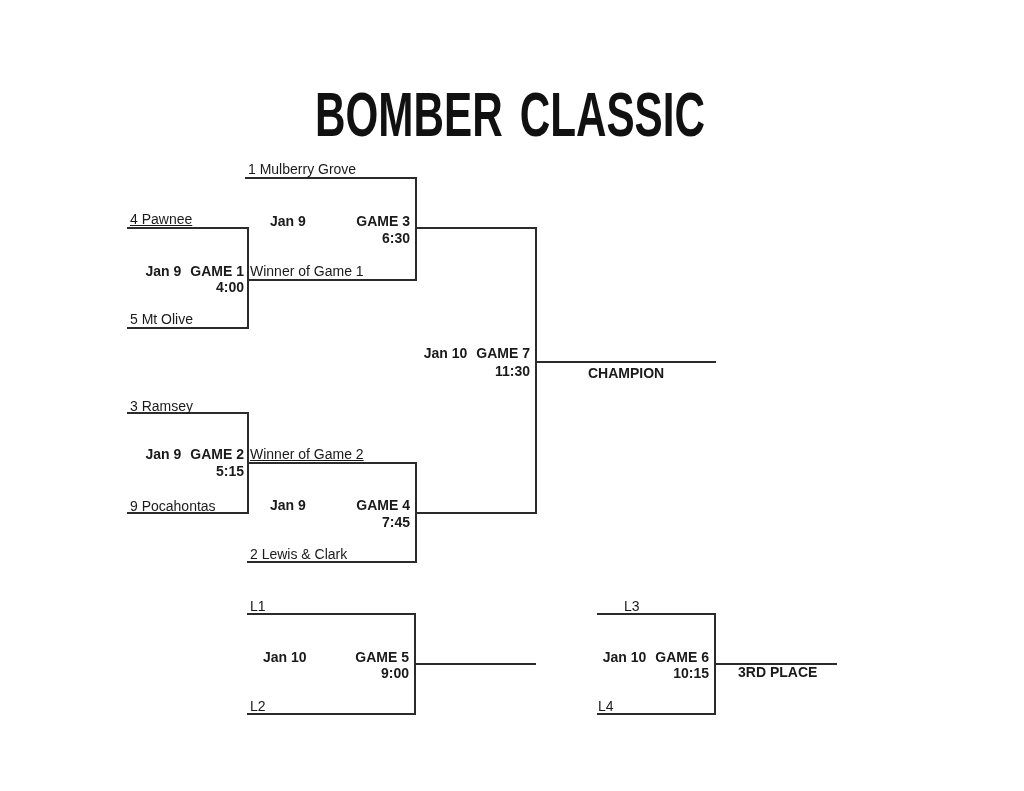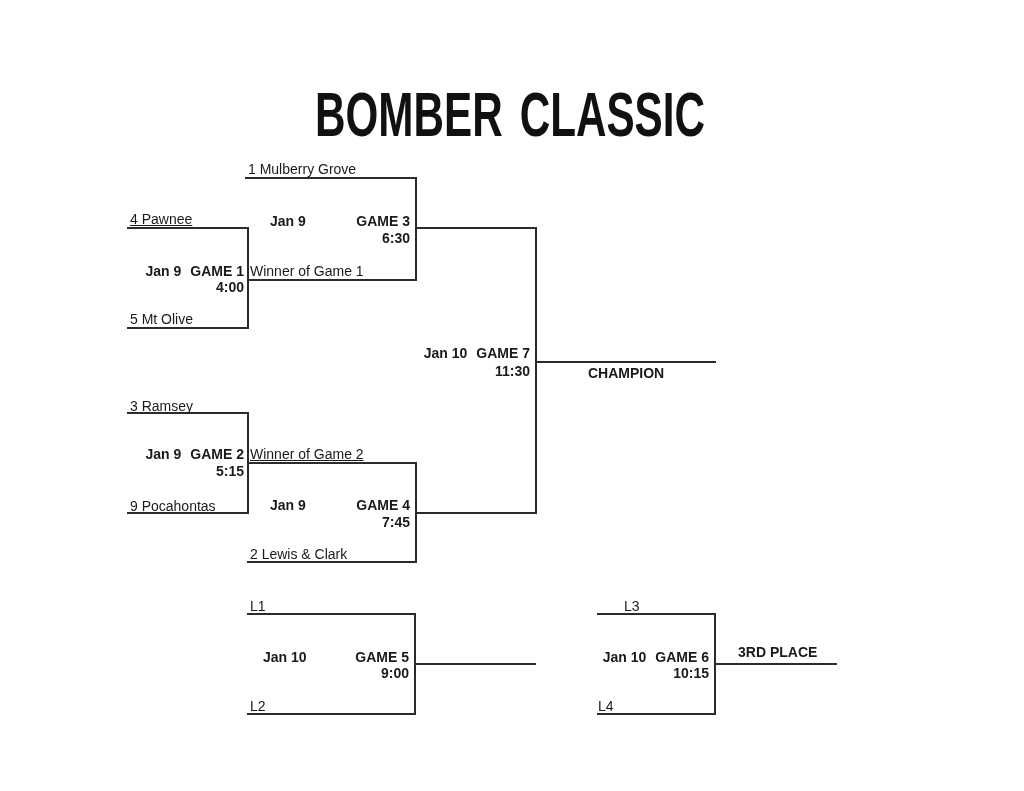--- a/index.html
+++ b/index.html
@@ -105,15 +105,15 @@
 
   <div class="lbl b" style="left:263px; top:649px;">Jan 10</div>
   <div class="lbl b" style="right:611px; top:649px;">GAME 5</div>
   <div class="lbl b" style="right:611px; top:665px;margin-left:35px;">9:00</div>
 
   <div class="lbl b row" style="right:311px; top:649px;">
     <span>Jan 10</span>
     <span>GAME 6</span>
   </div>
   <div class="lbl b" style="right:311px; top:665px;">10:15</div>
-  <div class="lbl b" style="left:738px; top:644px;">3RD PLACE</div>
+  <div class="lbl b" style="left:738px; top:664px;">3RD PLACE</div>
 
 </div>
 
 </body></html>

